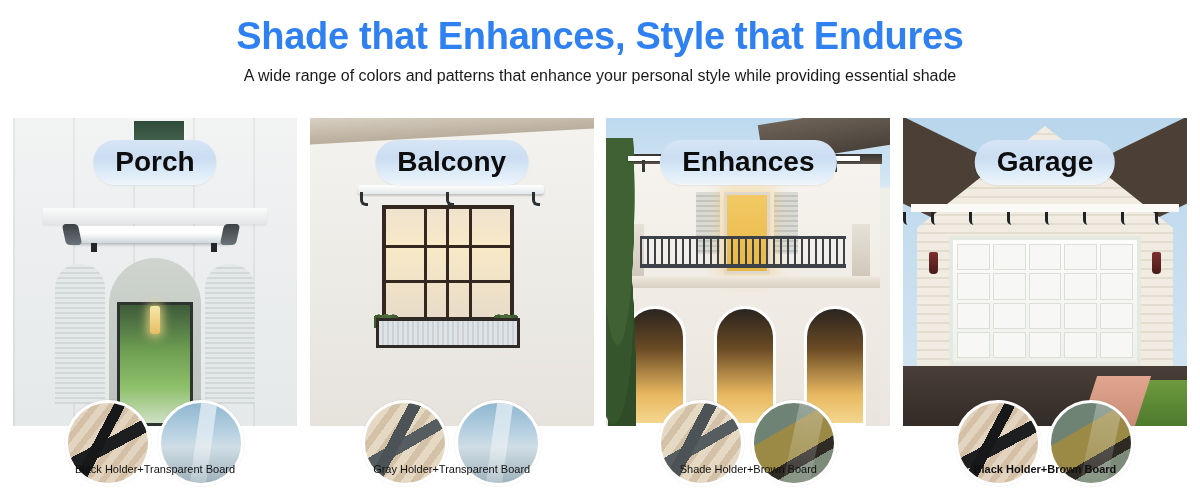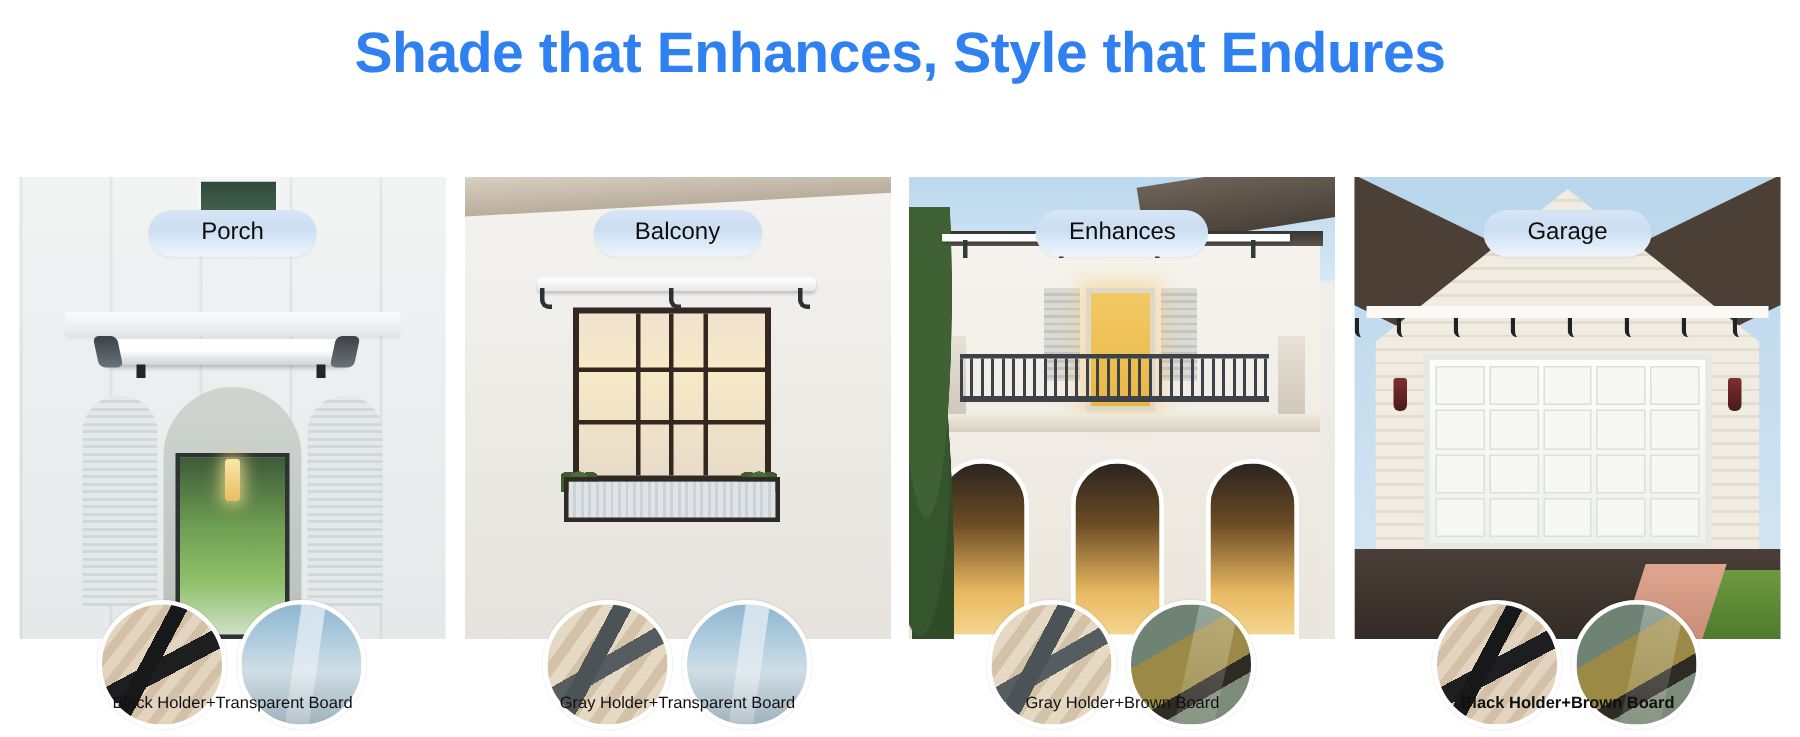--- a/index.html
+++ b/index.html
@@ -247,22 +247,22 @@
   .pill {
     position: absolute;
     top: 22px;
     left: 50%;
     transform: translateX(-50%);
     min-width: 112px;
     padding: 6px 22px 7px;
     border-radius: 22px;
     background: linear-gradient(180deg,#d7e6f6 0%, #cbddf2 40%, #dcebf8 72%, #eef5fc 100%);
     text-align: center;
-    font-size: 16px;
-    font-weight: normal;
+    font-size: 28px;
+    font-weight: bold;
     color: #0d0d0d;
     white-space: nowrap;
     box-shadow: 0 1px 2px rgba(0,0,0,.06);
   }
 
   
   .insets {
     position: absolute;
     left: 0;
     bottom: -14px;
@@ -329,20 +329,21 @@
   }
   .caption.bold { font-weight: bold; }
 </style>
 </head>
 <body>
 
 <div class="page">
 
   <div class="header">
     <div class="headline">Shade that Enhances, Style that Endures</div>
+    <div class="subhead">A wide range of colors and patterns that enhance your personal style while providing essential shade</div>
   </div>
 
   <div class="card-row">
 
     <div class="card c1">
       <div class="photo">
         <div class="wall"></div>
         <div class="topwin"></div>
         <div class="lintel"></div>
         <div class="shut l"></div>
@@ -411,21 +412,21 @@
         <div class="abr a"></div>
         <div class="abr b"></div>
         <div class="abr c"></div>
         <div class="abr d"></div>
         <div class="pill">Enhances</div>
       </div>
       <div class="insets">
         <div class="inset left holder-gray"></div>
         <div class="inset right board-brown"></div>
       </div>
-      <div class="caption">Gray Holder+Brown Board</div>
+      <div class="caption">Shade Holder+Brown Board</div>
     </div>
 
     <div class="card c4">
       <div class="photo">
         <div class="sky4"></div>
         <div class="roof4"></div>
         <div class="roof4b"></div>
         <div class="gable"></div>
         <div class="drive"></div>
         <div class="grass"></div>

